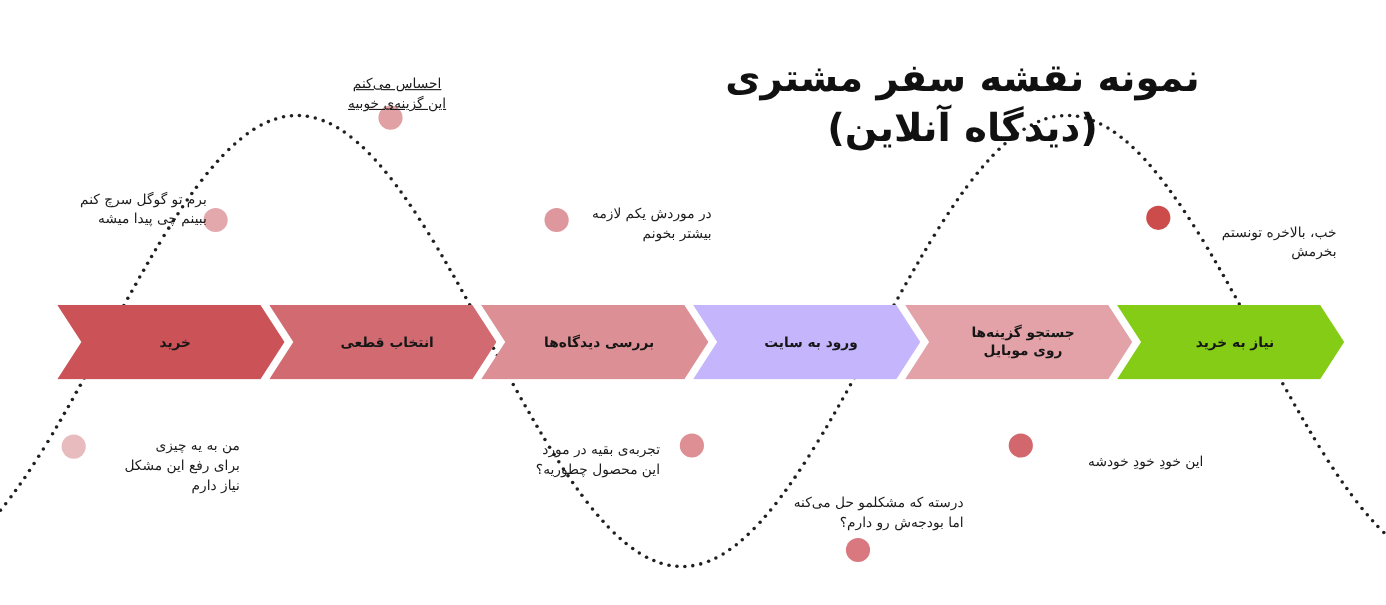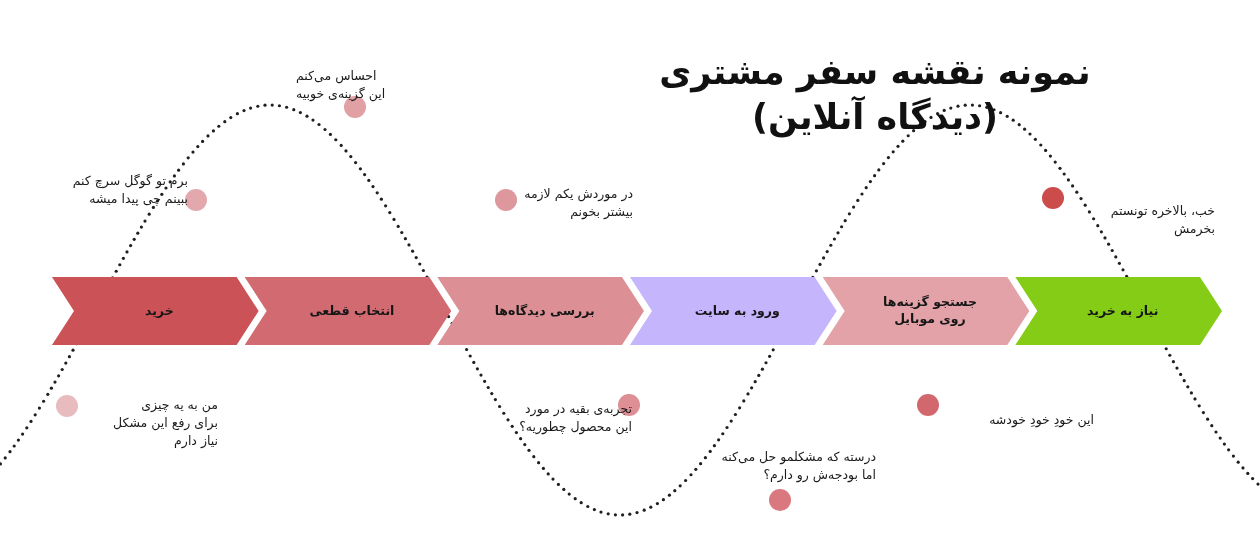--- a/index.html
+++ b/index.html
@@ -82,21 +82,21 @@
   .callout {
     position: absolute;
     z-index: 5;
     direction: rtl;
     font-size: 12.5px;
     line-height: 1.45;
     color: #1a1a1a;
     white-space: pre-line;
   }
   .callout.right-aligned { text-align: right; }
-  .callout.center-aligned { text-align: left; }
+  .callout.center-aligned { text-align: center; text-decoration: underline; }
 
   
   .emotion-dot {
     position: absolute;
     border-radius: 50%;
     z-index: 4;
   }
 </style>
 </head>
 <body>
@@ -425,24 +425,24 @@
       <div class="callout right-aligned" style="left: 108px; top: 396px; width: 110px; text-align: right;">من به یه چیزی
 برای رفع این مشکل
 نیاز دارم</div>
       <div class="emotion-dot" style="width: 22px; height: 22px; left: 185px; top: 189px; background: rgb(227, 168, 172);"></div>
       <div class="callout right-aligned" style="left: 63px; top: 172px; width: 125px;">برم تو گوگل سرچ کنم
 ببینم چی پیدا میشه</div>
       <div class="emotion-dot" style="width: 22px; height: 22px; left: 344px; top: 96px; background: rgb(224, 160, 164);"></div>
       <div class="callout center-aligned" style="left: 296px; top: 67px; width: 130px;">احساس می‌کنم
 این گزینه‌ی خوبیه</div>
       <div class="emotion-dot" style="width: 22px; height: 22px; left: 495px; top: 189px; background: rgb(222, 151, 156);"></div>
-      <div class="callout right-aligned" style="left: 508px; top: 185px; width: 125px;">در موردش یکم لازمه
+      <div class="callout right-aligned" style="left: 522px; top: 185px; width: 125px;">در موردش یکم لازمه
 بیشتر بخونم</div>
       <div class="emotion-dot" style="width: 22px; height: 22px; left: 618px; top: 394px; background: rgb(221, 143, 148);"></div>
-      <div class="callout right-aligned" style="left: 492px; top: 400px; width: 140px;">تجربه‌ی بقیه در مورد
+      <div class="callout right-aligned" style="left: 460px; top: 400px; width: 140px;">تجربه‌ی بقیه در مورد
 این محصول چطوریه؟</div>
       <div class="emotion-dot" style="width: 22px; height: 22px; left: 769px; top: 489px; background: rgb(217, 121, 127);"></div>
       <div class="callout right-aligned" style="left: 706px; top: 448px; width: 170px;">درسته که مشکلمو حل می‌کنه
 اما بودجه‌ش رو دارم؟</div>
       <div class="emotion-dot" style="width: 22px; height: 22px; left: 917px; top: 394px; background: rgb(210, 104, 110);"></div>
       <div class="callout right-aligned" style="left: 964px; top: 411px; width: 130px;">این خودِ خودِ خودشه</div>
       <div class="emotion-dot" style="width: 22px; height: 22px; left: 1042px; top: 187px; background: rgb(204, 76, 76);"></div>
       <div class="callout right-aligned" style="left: 1090px; top: 202px; width: 125px;">خب، بالاخره تونستم
 بخرمش</div>
     </div>

